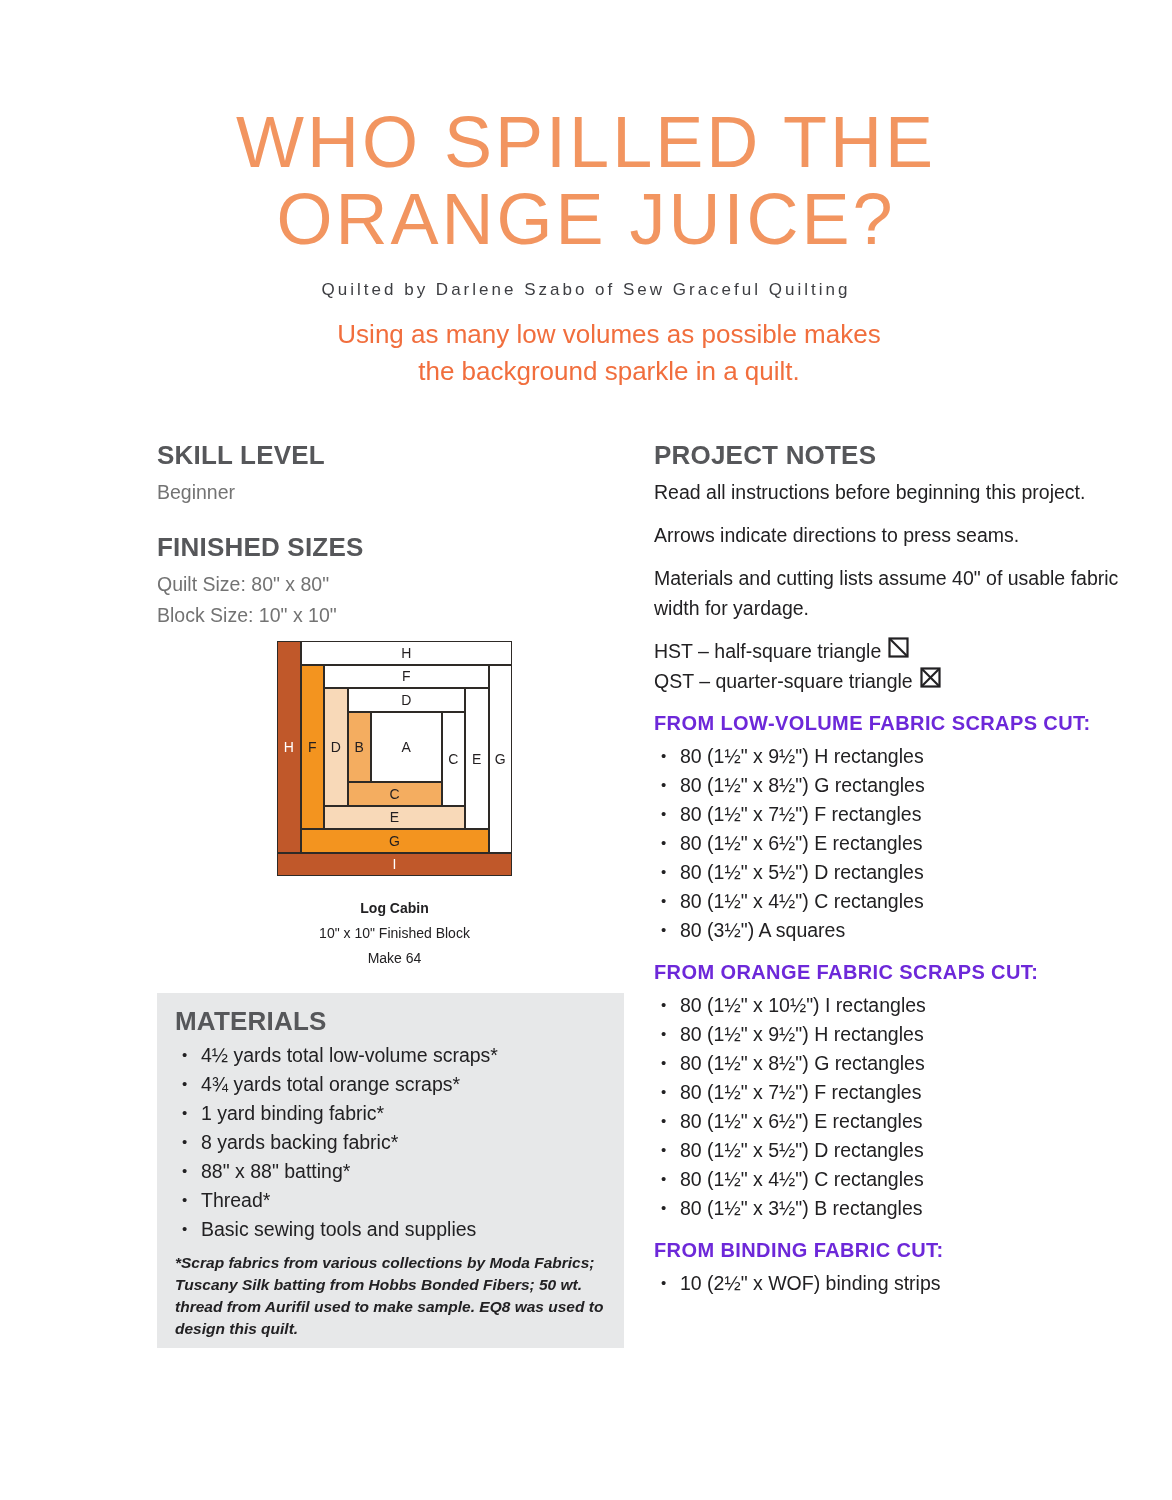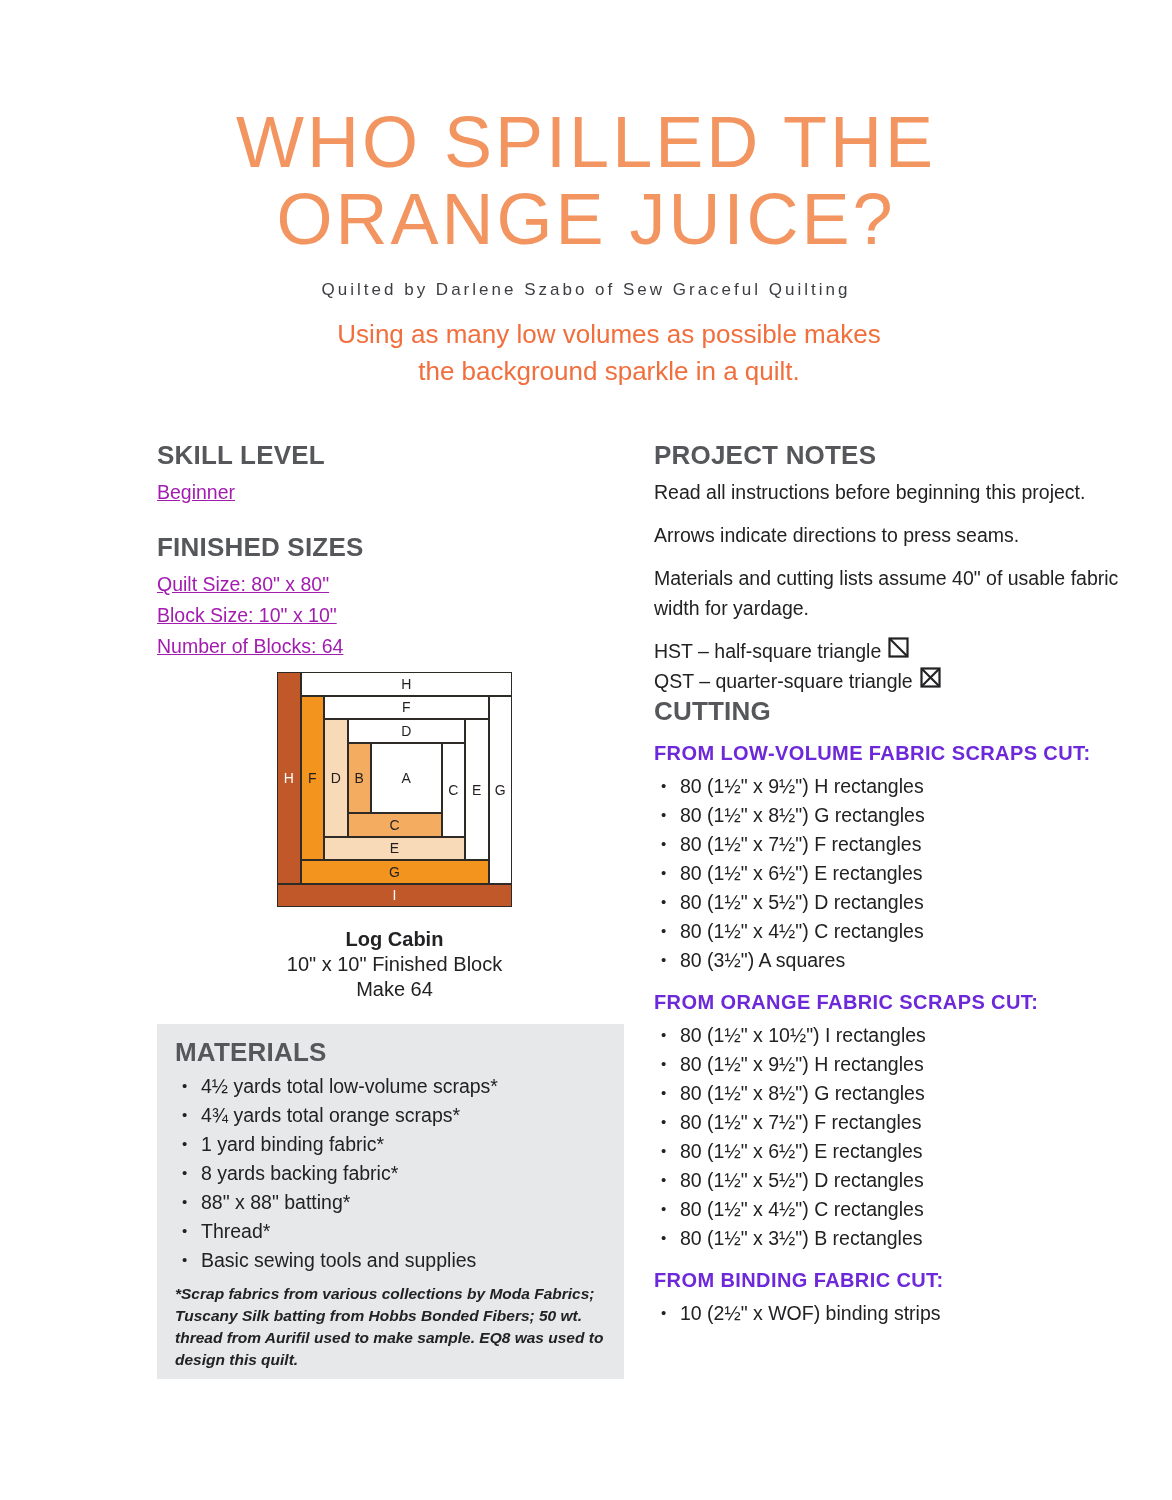--- a/index.html
+++ b/index.html
@@ -29,21 +29,21 @@
   .col-right { position:absolute; left:600px; top:424px; width:474px; }
 
   h2.sec {
     font-size:26px; line-height:30px; font-weight:bold; color:#56575a;
     letter-spacing:0.2px; margin:0 0 7px 0;
   }
   h3.subsec {
     font-size:20px; line-height:26px; font-weight:700; color:#6d28d9;
     letter-spacing:0.4px; margin:14px 0 6px 0;
   }
-  .body-line { font-size:19.5px; line-height:31px; color:#a21caf;text-decoration:underline; }
+  .body-line { font-size:19.5px; line-height:31px; color:#737373; }
   p.note { font-size:19.5px; line-height:30px; color:#222123; margin:0 0 13px 0; }
 
   ul.blist { list-style:none; }
   ul.blist li {
     position:relative; padding-left:26px;
     font-size:19.5px; line-height:29px; color:#222123;
   }
   ul.blist li::before {
     content:"\2022"; position:absolute; left:7px; top:-1px;
     font-size:15px; color:#222123;
@@ -78,21 +78,21 @@
   .p-bl { grid-column:4;          grid-row:4 / span 3; }
   .p-a  { grid-column:5 / span 3; grid-row:4 / span 3; }
   .p-cr { grid-column:8;          grid-row:4 / span 4; }
   .p-er { grid-column:9;          grid-row:3 / span 6; }
   .p-gr { grid-column:10;         grid-row:2 / span 8; }
   .p-cb { grid-column:4 / span 4; grid-row:7; }
   .p-eb { grid-column:3 / span 6; grid-row:8; }
   .p-gb { grid-column:2 / span 8; grid-row:9; }
   .p-ib { grid-column:1 / span 10; grid-row:10; }
 
-  .caption { margin-top:20px; text-align:center; font-size:20px; line-height:25px; color:#222123; }
+  .caption { margin-top:20px; text-align:center; font-size:14px; line-height:25px; color:#222123; }
   .caption .cap-title { font-weight:bold; }
 
   
   .materials-box {
     margin-top:22px; background:#e7e8e9; padding:13px 18px 8px 18px; width:467px;
   }
   .materials-box h2.sec { margin-bottom:5px; }
   .materials-box ul.blist li { line-height:29px; }
   .footnote {
     margin-top:8px; font-size:15.5px; line-height:22px;
@@ -127,21 +127,20 @@
 
     <div>
       <h2 class="sec">SKILL LEVEL</h2>
       <div class="body-line">Beginner</div>
     </div>
 
     <div style="margin-top:24px;">
       <h2 class="sec">FINISHED SIZES</h2>
       <div class="body-line">Quilt Size: 80" x 80"</div>
       <div class="body-line">Block Size: 10" x 10"</div>
-      <div class="body-line">Number of Blocks: 64</div>
     </div>
 
     <div class="diagram-wrap">
       <div class="qgrid">
         <div class="qp fab-rust p-hl">H</div>
         <div class="qp fab-white p-ht">H</div>
         <div class="qp fab-orange p-fl">F</div>
         <div class="qp fab-white p-ft">F</div>
         <div class="qp fab-peach p-dl">D</div>
         <div class="qp fab-white p-dt">D</div>
@@ -203,21 +202,20 @@
               <rect x="1.5" y="1.5" width="18" height="18" fill="none" stroke="#222123" stroke-width="2.2"></rect>
               <line x1="2" y1="2" x2="19" y2="19" stroke="#222123" stroke-width="2.2"></line>
               <line x1="19" y1="2" x2="2" y2="19" stroke="#222123" stroke-width="2.2"></line>
             </svg>
           </span>
         </div>
       </div>
     </div>
 
     <div>
-      <h2 class="sec cutting-head">CUTTING</h2>
 
       <h3 class="subsec">FROM LOW-VOLUME FABRIC SCRAPS CUT:</h3>
       <ul class="blist">
         <li>80 (1½" x 9½") H rectangles</li>
         <li>80 (1½" x 8½") G rectangles</li>
         <li>80 (1½" x 7½") F rectangles</li>
         <li>80 (1½" x 6½") E rectangles</li>
         <li>80 (1½" x 5½") D rectangles</li>
         <li>80 (1½" x 4½") C rectangles</li>
         <li>80 (3½") A squares</li>

